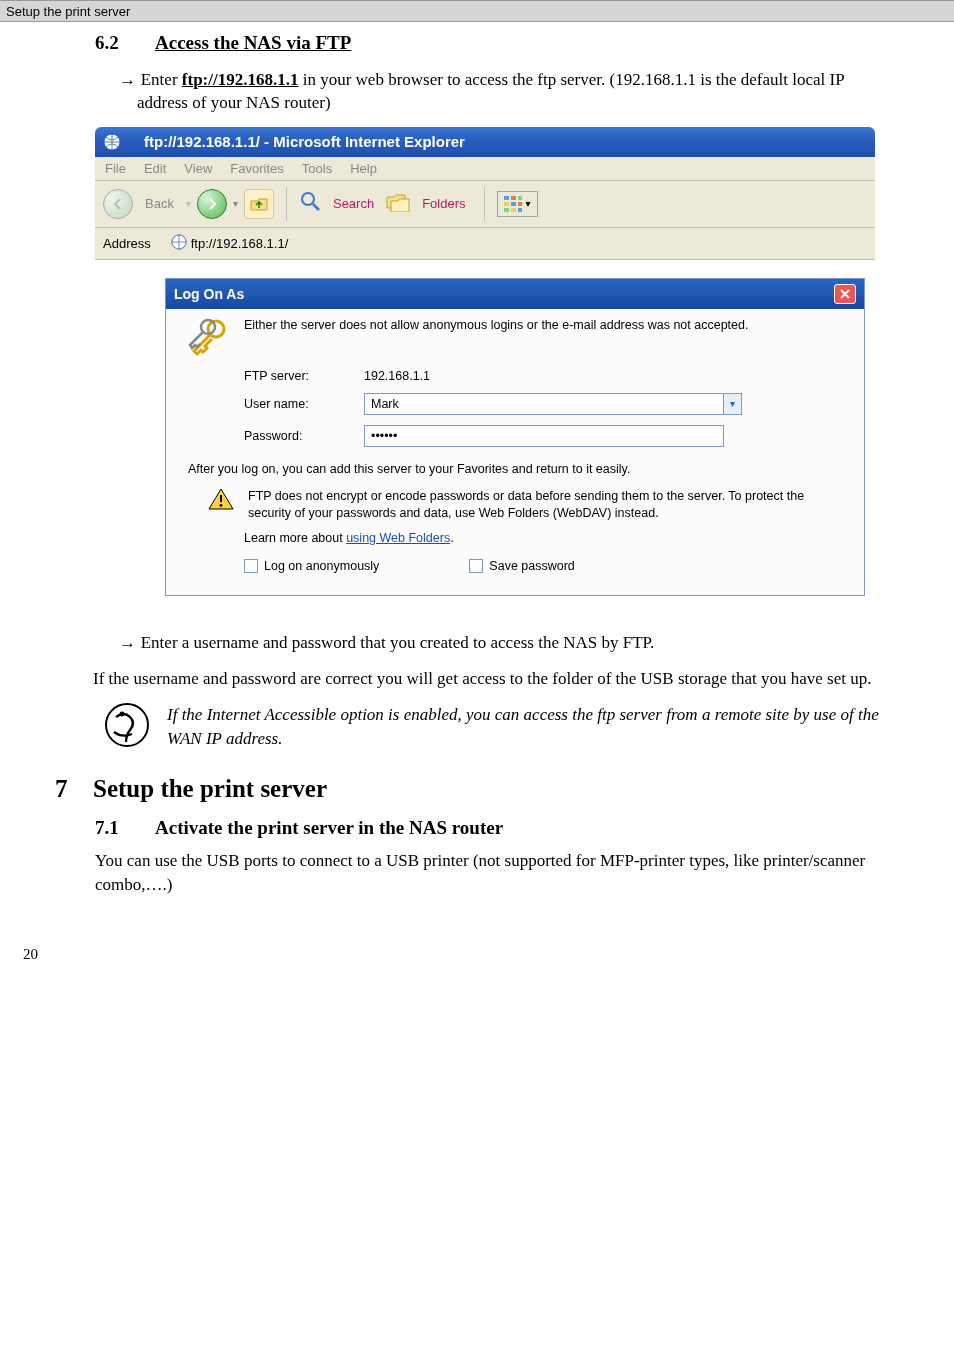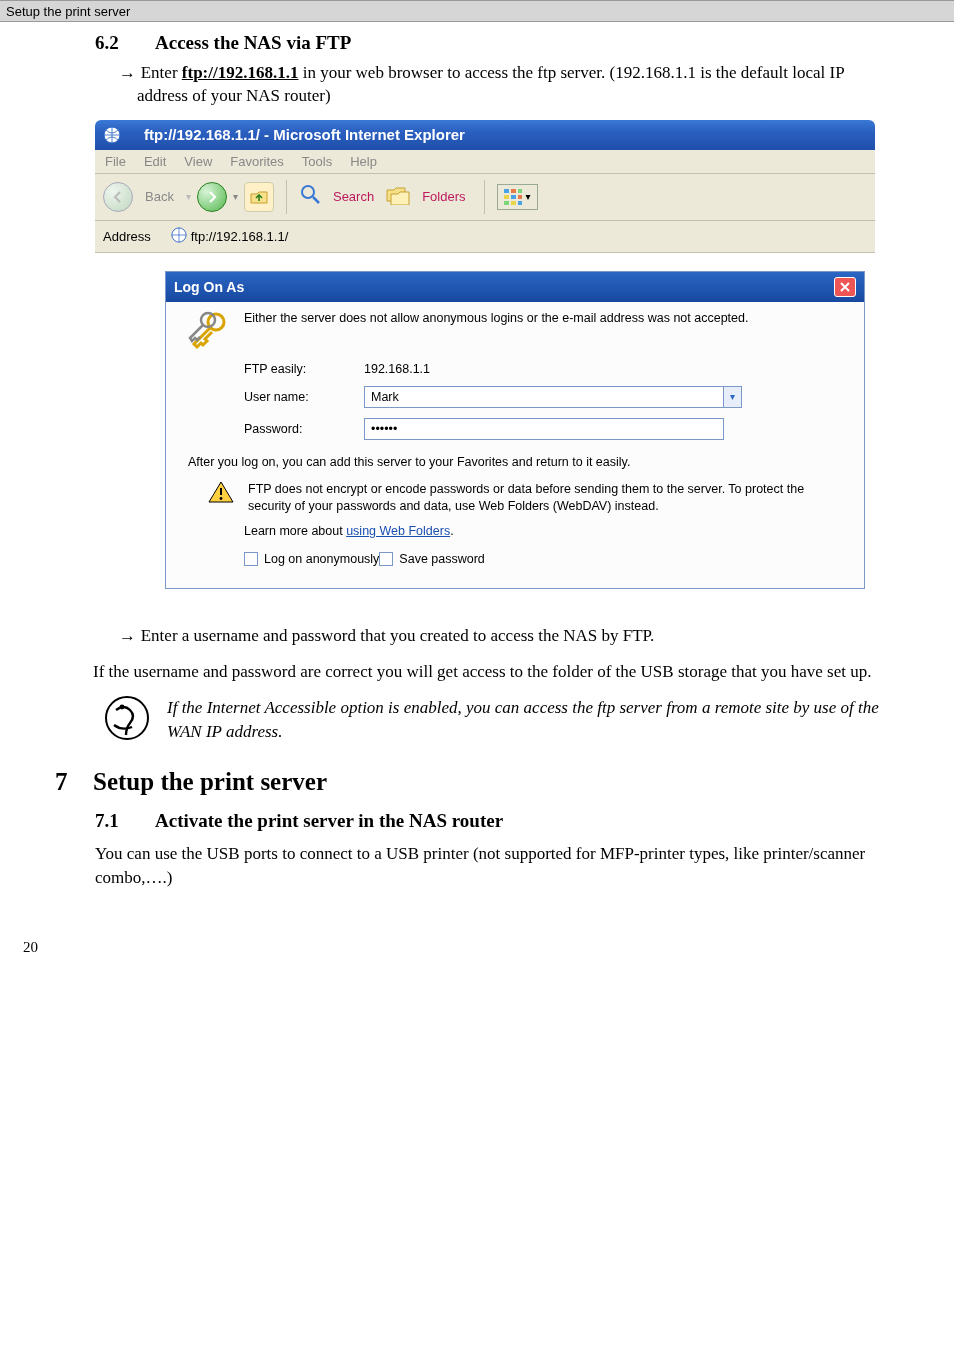--- a/index.html
+++ b/index.html
@@ -20,21 +20,22 @@
     display: flex;
     align-items: center;
   }
   .content {
     padding: 10px 60px 30px 95px;
   }
   .h62 {
     font-family: "Times New Roman", serif;
     font-size: 19px;
     font-weight: bold;
-    margin-bottom: 8px;
+    margin-bottom: 15px;
+    text-decoration: underline;
   }
   .h62 .num { display:inline-block; width: 60px; }
   .instr {
     font-size: 17px;
     margin-left: 24px;
     text-indent: -18px;
     padding-left: 18px;
     line-height: 1.35;
     margin-bottom: 12px;
   }
@@ -174,21 +175,21 @@
   .combo-caret {
     display:inline-block; width:18px; height:22px; border:1px solid #7a98c8;
     border-left:none; background:#e8eef9; text-align:center; line-height:20px; font-size:10px; color:#2a66c4;
   }
   .dlg-text { margin: 14px 0 10px 0; line-height:1.35; }
   .dlg-warn-row { display:flex; align-items:flex-start; gap: 14px; margin: 8px 0 8px 20px; }
   .warn-ico {
     width:26px; height:22px; font-size:22px;
   }
   .linklike { color:#1a4fb0; text-decoration: underline; cursor:pointer; }
-  .dlg-checks { margin: 14px 0 14px 56px; display:flex; align-items:center; }
+  .dlg-checks { margin: 14px 0 14px 56px; display:flex; gap: 90px; align-items:center; }
   .cb { width:14px; height:14px; border:1px solid #7a98c8; display:inline-block; vertical-align:middle; margin-right:6px; background:#fff;}
   .dlg-btns { text-align: right; padding: 4px 10px 6px 0; }
   .winbtn {
     border: 1px solid #7a98c8;
     background: linear-gradient(#fff, #e9eef7);
     padding: 3px 20px;
     border-radius: 3px;
     font-family: Tahoma, Arial, sans-serif;
     font-size: 12.5px;
     cursor: pointer;
@@ -329,21 +330,21 @@
                 <path d="M22 18 L6 34 l3 3 l4 -4 l2 2 l4 -4 l-2 -2 l7 -7" fill="none" stroke="#d9a400" stroke-width="3"></path>
                 <circle cx="20" cy="10" r="7" fill="none" stroke="#888" stroke-width="2.5"></circle>
                 <path d="M15 15 L2 28 l2 3 l3 -3 l2 2 l3 -3" fill="none" stroke="#888" stroke-width="2.5"></path>
               </svg>
             </span>
             <div style="line-height:1.4;">Either the server does not allow anonymous logins or the e-mail address was not accepted.</div>
           </div>
 
           <div class="dlg-grid">
             <div class="dlg-grid-row">
-              <span class="dlg-label">FTP easily:</span>
+              <span class="dlg-label">FTP server:</span>
               <span class="dlg-val">192.168.1.1</span>
             </div>
             <div class="dlg-grid-row">
               <span class="dlg-label">User name:</span>
               <span style="display:flex;">
                 <input class="dlg-input" value="Mark" style="">
                 <span class="combo-caret">▾</span>
               </span>
             </div>
             <div class="dlg-grid-row">

